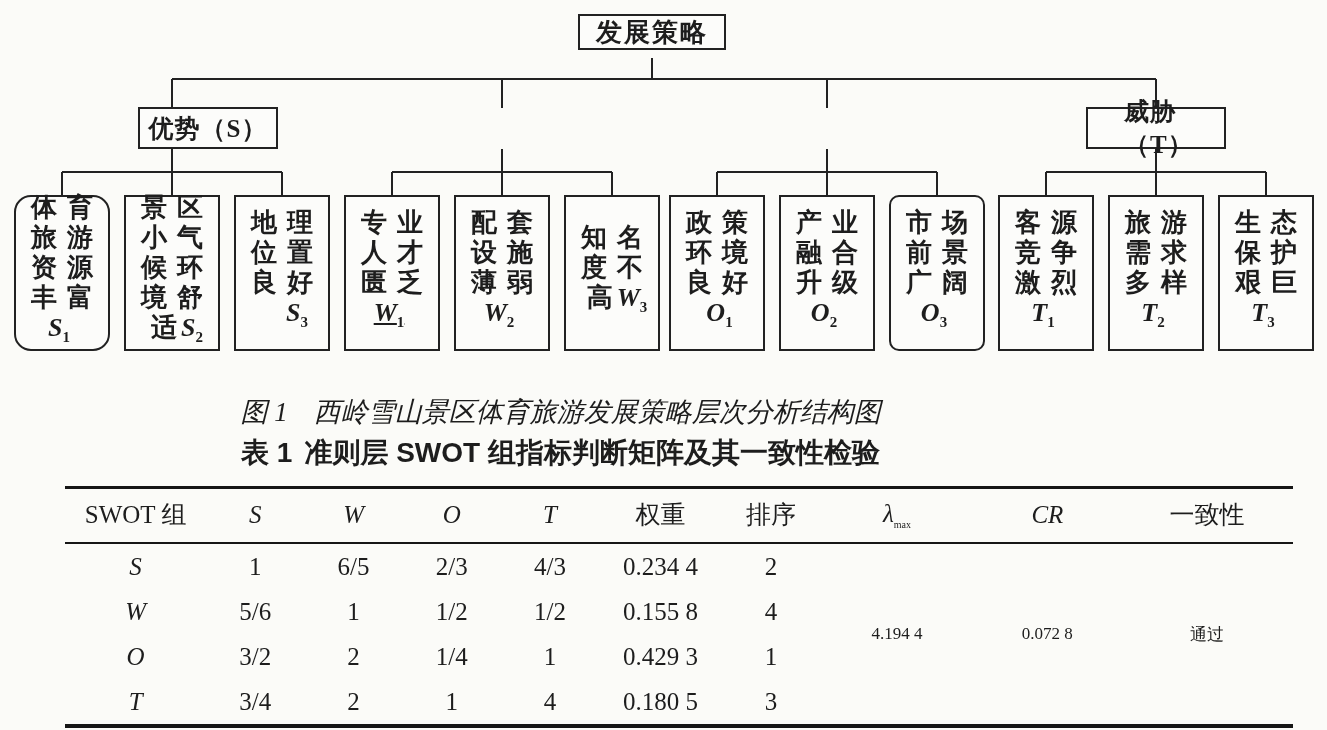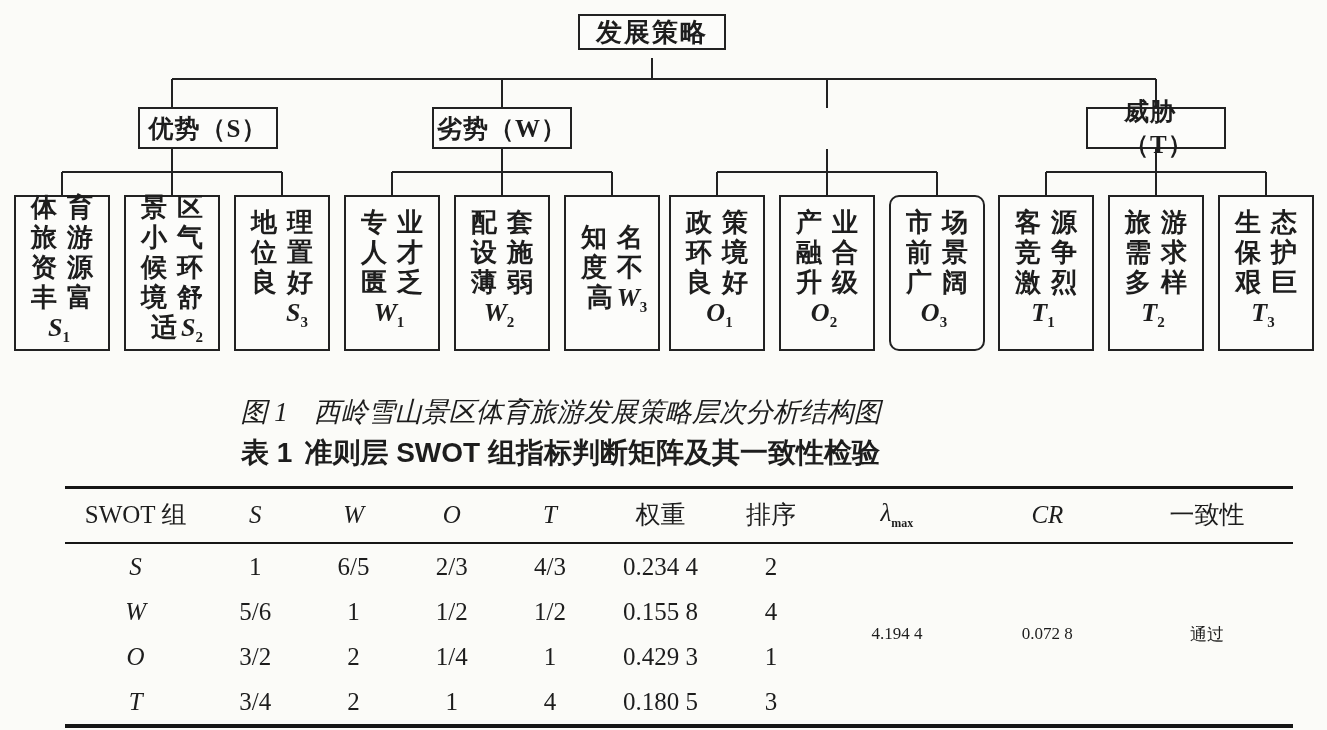--- a/index.html
+++ b/index.html
@@ -33,21 +33,21 @@
   .fig-cap .cap-label{margin-right:26px;}
   .tab-cap{top:434px;font-size:28px;font-weight:700;font-style:normal;
     font-family:"Liberation Sans","DejaVu Sans",sans-serif;}
   .tab-cap .cap-label{margin-right:12px;}
   .tablewrap{position:absolute;left:65px;top:486px;width:1228px;}
   table{border-collapse:collapse;table-layout:fixed;width:100%;
     border-top:3px solid #161616;border-bottom:4px solid #161616;}
   th{font-size:25px;font-weight:normal;padding:9px 0 11px 0;border-bottom:2px solid #161616;}
   td{font-size:25px;text-align:center;height:45px;padding:0;}
   .it{font-style:italic;}
-  th sub{font-size:12px;font-weight:bold;}
+  th sub{font-size:10px;}
   td.rowlab{font-style:italic;}
   td.merged{vertical-align:middle;font-size:17px;}
 </style>
 </head>
 <body>
 
 <div class="diagram">
   <svg class="connectors" width="1327" height="400" viewBox="0 0 1327 400">
     <path d="M652 58 V79 M172 79 H1156
              M172 79 V108 M502 79 V108 M827 79 V108 M1156 79 V108
@@ -55,25 +55,24 @@
              M62 172 H282 M392 172 H612 M717 172 H937 M1046 172 H1266
              M62 172 V196 M172 172 V196 M282 172 V196
              M392 172 V196 M502 172 V196 M612 172 V196
              M717 172 V196 M827 172 V196 M937 172 V196
              M1046 172 V196 M1156 172 V196 M1266 172 V196" fill="none" stroke="#222" stroke-width="2"></path>
   </svg>
 
   <div class="nbox root">发展策略</div>
 
   <div class="nbox cat cat0">优势（S）</div>
-  <div class="nbox cat cat1">劣势（W）</div>
   <div class="nbox cat cat3">威胁（T）</div>
 
   <div id="leaves">
-      <div class="leaf" style="left: 14px;">
+      <div class="leaf" style="left: 14px; border-radius: 17px;">
         <div class="lln">体育</div>
         <div class="lln">旅游</div>
         <div class="lln">资源</div>
         <div class="lln">丰富</div>
         <div class="lln" style="letter-spacing: 0px; text-indent: 0px;"><i class="v">S<sub>1</sub></i></div>
       </div>
       <div class="leaf" style="left: 124px;">
         <div class="lln">景区</div>
         <div class="lln">小气</div>
         <div class="lln">候环</div>
@@ -83,21 +82,21 @@
       <div class="leaf" style="left: 234px;">
         <div class="lln">地理</div>
         <div class="lln">位置</div>
         <div class="lln">良好</div>
         <div class="lln" style="letter-spacing: 0px; text-indent: 0px; margin-left: 36px;"><i class="v">S<sub>3</sub></i></div>
       </div>
       <div class="leaf" style="left: 344px;">
         <div class="lln">专业</div>
         <div class="lln">人才</div>
         <div class="lln">匮乏</div>
-        <div class="lln" style="letter-spacing: 0px; text-indent: 0px;"><i class="v">W<sub>1</sub></i></div>
+        <div class="lln" style="letter-spacing: 0px; text-indent: 0px; text-decoration: underline;"><i class="v">W<sub>1</sub></i></div>
       </div>
       <div class="leaf" style="left: 454px;">
         <div class="lln">配套</div>
         <div class="lln">设施</div>
         <div class="lln">薄弱</div>
         <div class="lln" style="letter-spacing: 0px; text-indent: 0px;"><i class="v">W<sub>2</sub></i></div>
       </div>
       <div class="leaf" style="left: 564px;">
         <div class="lln">知名</div>
         <div class="lln">度不</div>

